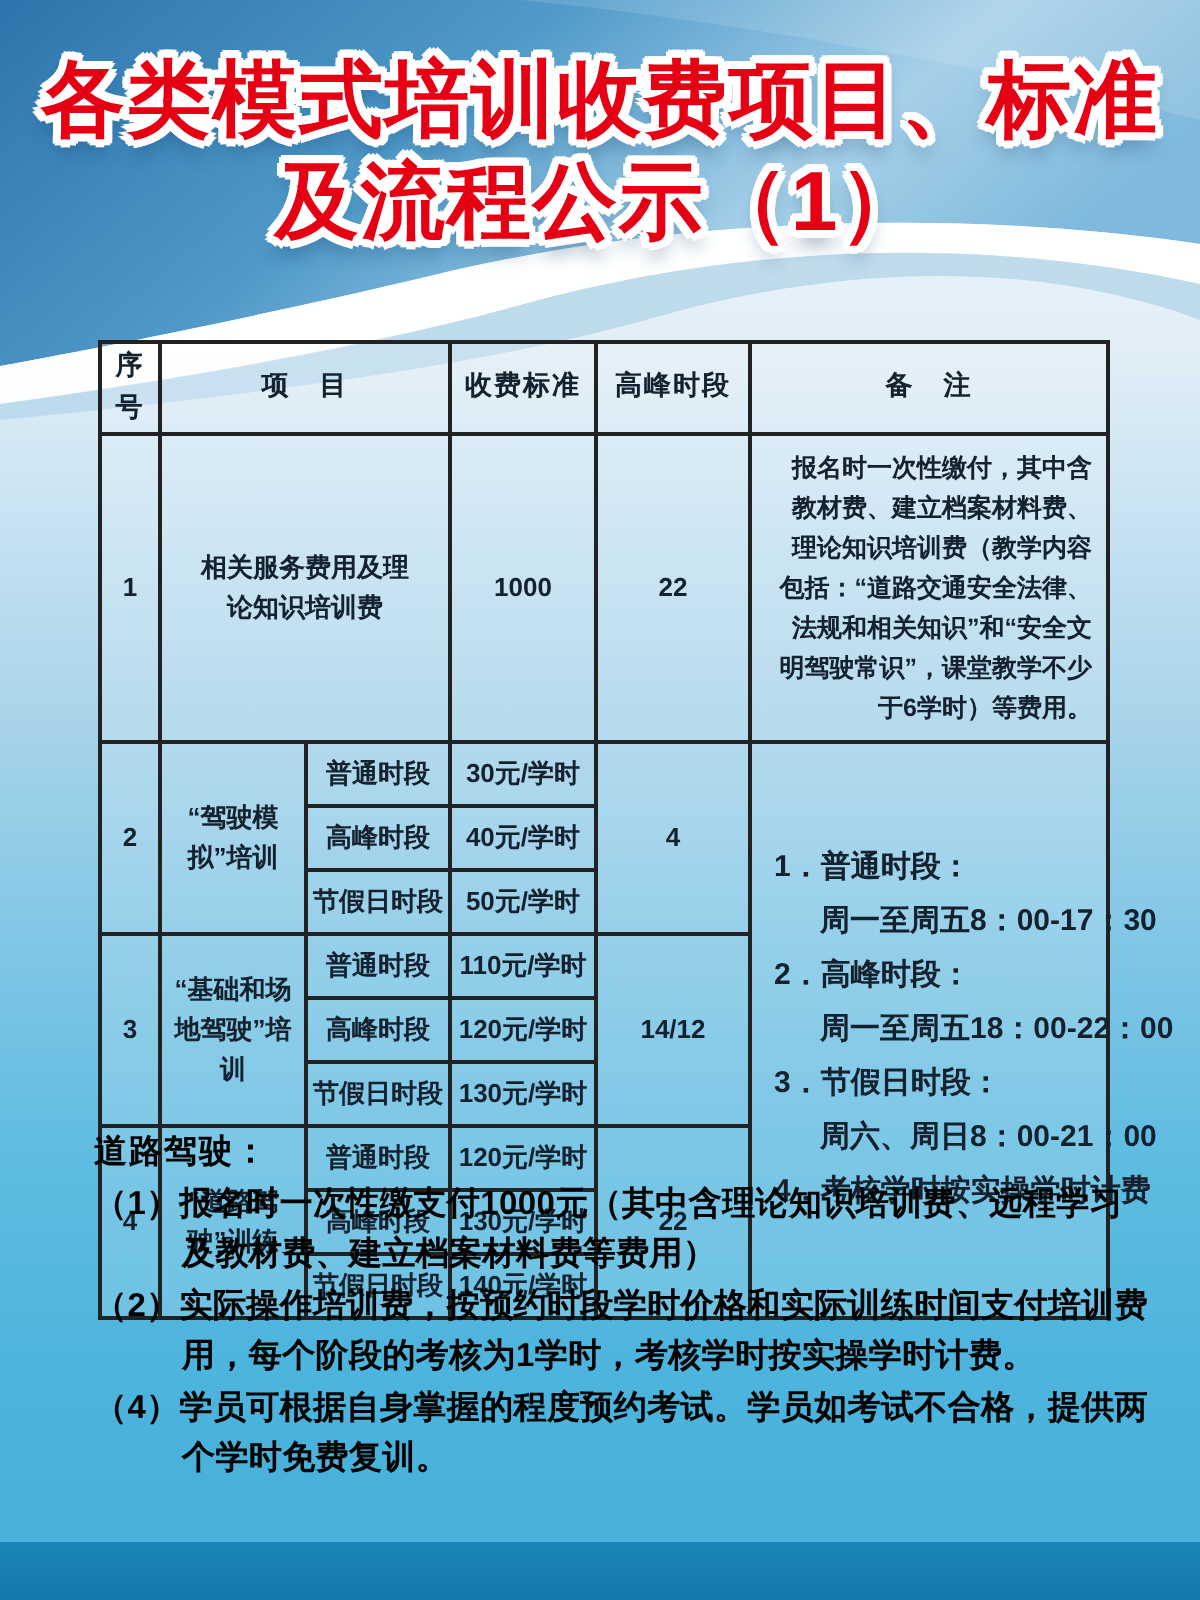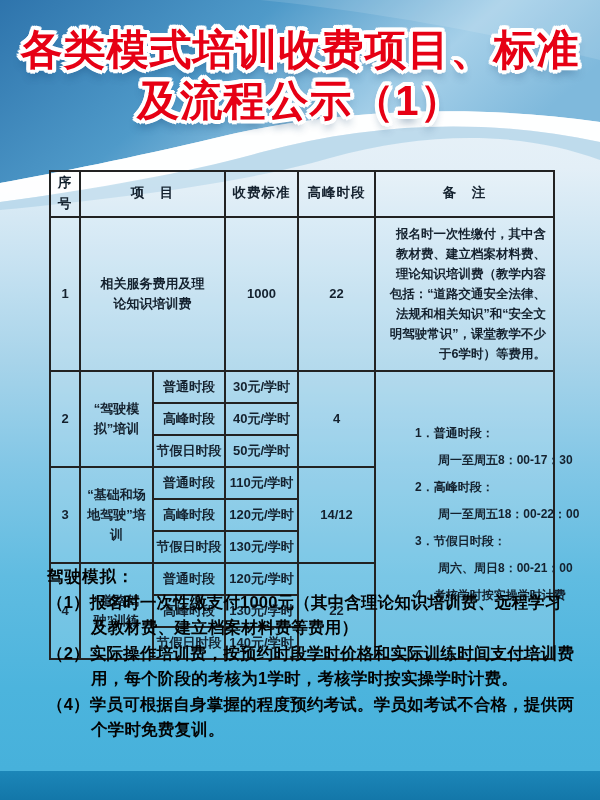--- a/index.html
+++ b/index.html
@@ -35,21 +35,21 @@
     font-size:13px;line-height:1.55;padding:1px 2px;
     background:rgba(255,255,255,0.17);
   }
   .fee-table tr.thead td{font-size:13.5px;letter-spacing:1px;height:22px;}
   .fee-table tr.row1 td{height:116px;}
   .fee-table tr.sub td{height:28px;}
   td.remark-cell{
     text-align:right;font-size:12.5px;line-height:20px;padding:6px 7px 6px 9px;
   }
   td.sched-cell{text-align:left;vertical-align:middle;padding:4px 4px 4px 11px;}
-  .sched-line{font-size:12px;line-height:27px;white-space:nowrap;margin-left:28px;}
+  .sched-line{font-size:15px;line-height:27px;white-space:nowrap;}
   .sched-time{padding-left:23px;}
   
   .process{
     position:absolute;left:47px;top:564px;width:528px;z-index:3;
     color:#030303;font-weight:bold;font-size:16.5px;line-height:25.5px;
   }
   .process .p-title{letter-spacing:1px;}
   .process .p-item{padding-left:44px;text-indent:-44px;letter-spacing:0.2px;}
   
   .footer-band{
@@ -161,20 +161,20 @@
       <td>130元/学时</td>
     </tr>
     <tr class="sub">
       <td>节假日时段</td>
       <td>140元/学时</td>
     </tr>
   </tbody>
     </table>
 
   <div class="process">
-    <div class="p-title">驾驶模拟：</div>
+    <div class="p-title">道路驾驶：</div>
     <div class="p-item">（1）报名时一次性缴支付1000元（其中含理论知识培训费、远程学习及教材费、建立档案材料费等费用）</div>
     <div class="p-item">（2）实际操作培训费，按预约时段学时价格和实际训练时间支付培训费用，每个阶段的考核为1学时，考核学时按实操学时计费。</div>
     <div class="p-item">（4）学员可根据自身掌握的程度预约考试。学员如考试不合格，提供两个学时免费复训。</div>
   </div>
 
   <div class="footer-band"></div>
 </div>
 
 </body></html>

